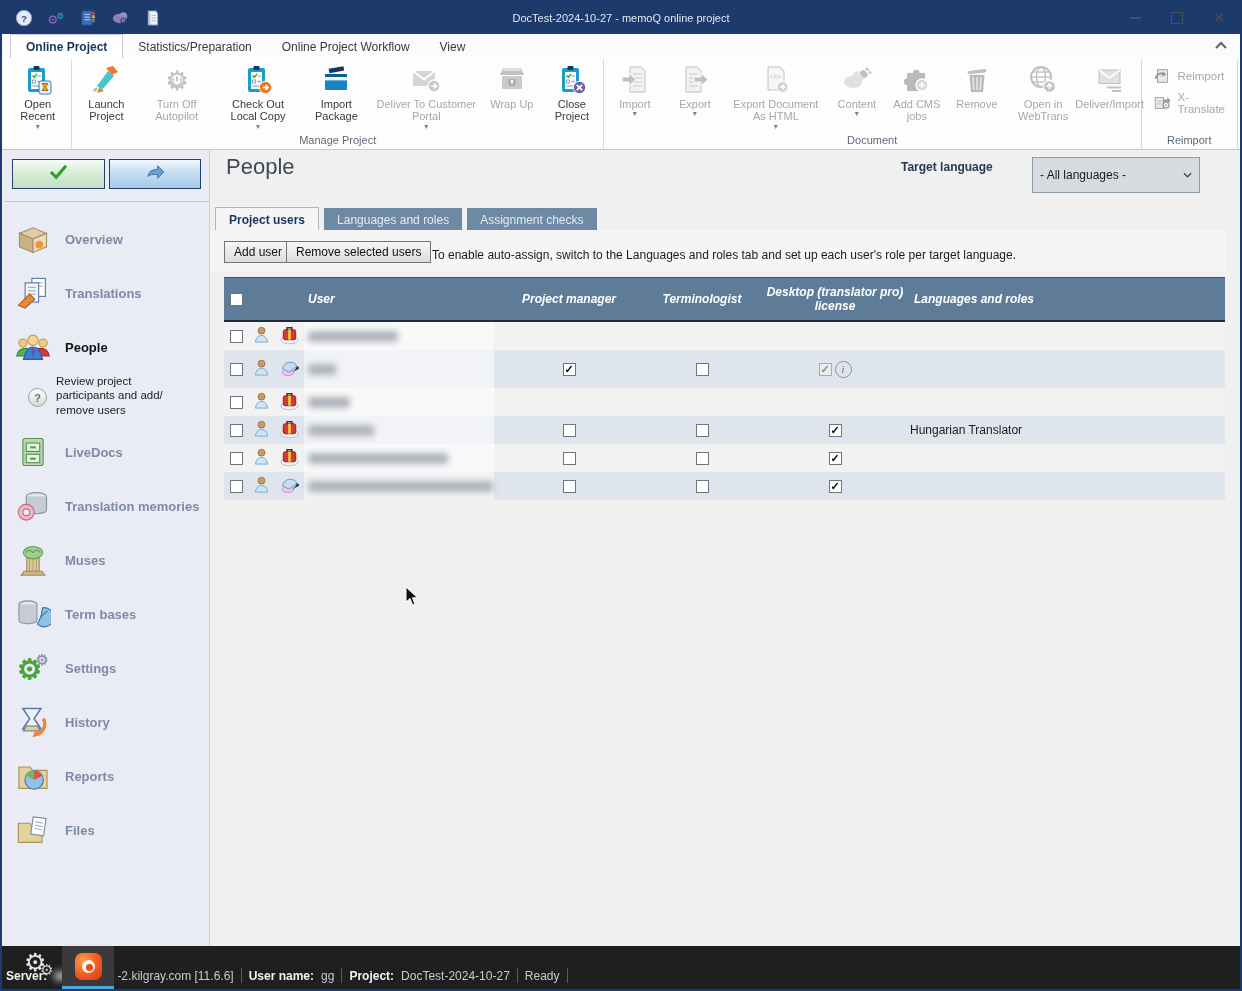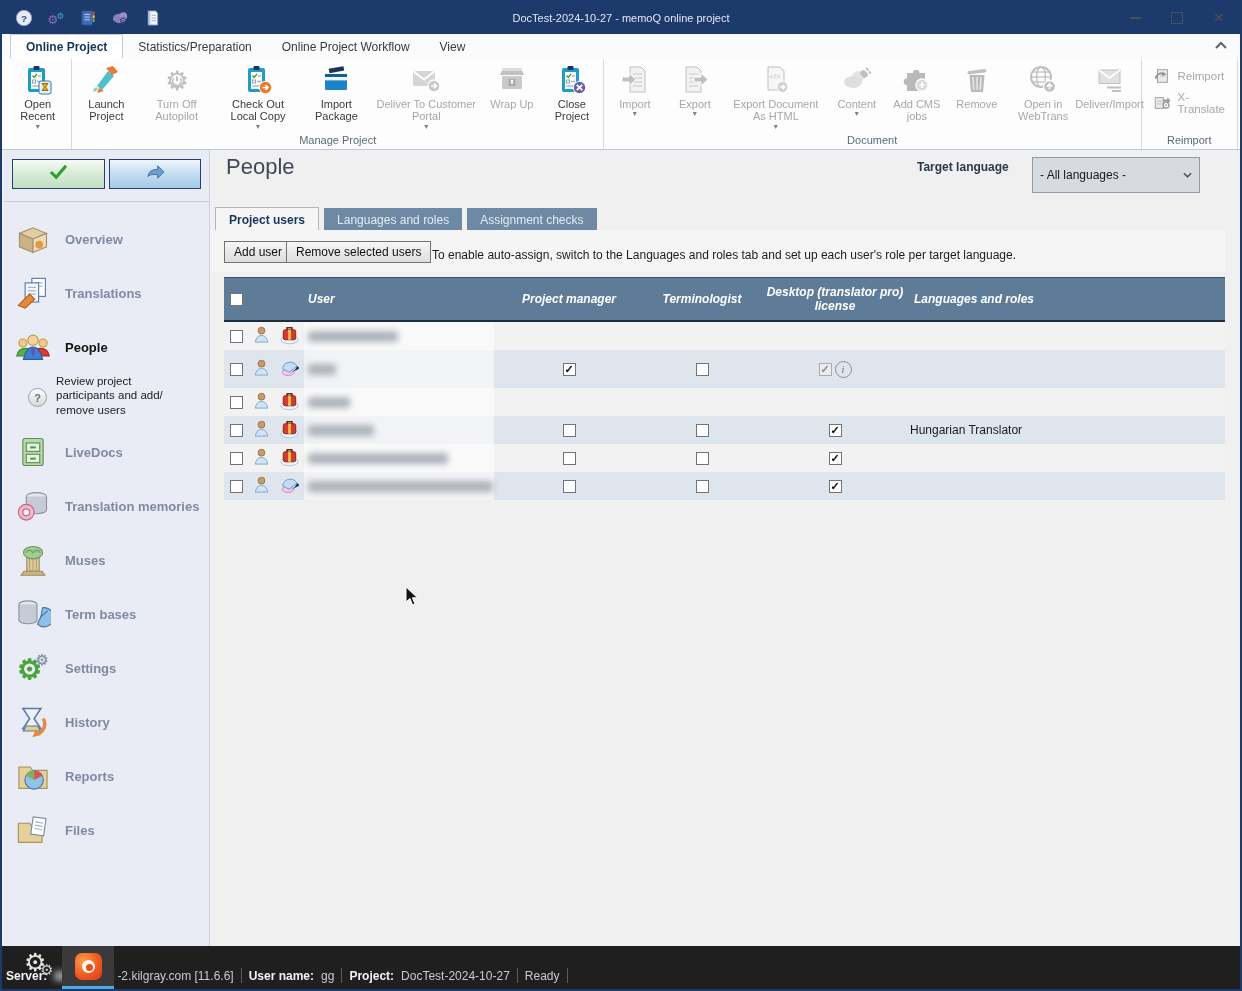--- a/index.html
+++ b/index.html
@@ -49,21 +49,21 @@
   .sb-item{display:flex;align-items:center;gap:13px;padding:6px 6px 6px 10px;min-height:42px;color:#7f8aa4;font-weight:bold;font-size:13px;cursor:default;}
   .sb-item .sb-icon{width:38px;height:38px;display:flex;align-items:center;justify-content:center;flex:0 0 38px;}
   .sb-item.selected{color:#111;}
   .sb-desc{display:flex;gap:9px;padding:0 10px 8px 24px;align-items:flex-start;}
   .sb-desc .help{width:17px;height:17px;border-radius:50%;border:1px solid #9aa0ab;background:linear-gradient(#fdfdfd,#d8d8d8);color:#6b7077;font-size:11px;font-weight:bold;display:flex;align-items:center;justify-content:center;flex:0 0 17px;margin-top:14px;}
   .sb-desc-text{width:122px;font-size:11.5px;color:#222;line-height:1.25;}
 
   
   .main{position:absolute;left:208px;top:148px;right:2px;bottom:43px;background:#f0f0f0;overflow:hidden;}
   .page-title{position:absolute;left:16px;top:4px;font-size:22px;color:#3f4854;}
-  .tl-label{position:absolute;left:691px;top:10px;font-size:12px;font-weight:bold;color:#2a3950;margin-left:16px;}
+  .tl-label{position:absolute;left:691px;top:10px;font-size:12px;font-weight:bold;color:#2a3950;}
   .tl-select{position:absolute;left:822px;top:7px;width:168px;height:36px;background:#d7dade;border:1px solid #8e9dac;display:flex;align-items:center;padding:0 7px;font-size:12px;color:#1a1a1a;box-sizing:border-box;justify-content:space-between;}
   .tl-chev{width:9px;height:6px;margin-left:6px;}
 
   .ptabs{position:absolute;left:5px;top:57px;display:flex;gap:5px;align-items:flex-end;}
   .ptab{height:23px;padding:0 13px;display:flex;align-items:center;font-size:12px;box-sizing:border-box;}
   .ptab.active{background:#f5f5f5;color:#17365d;font-weight:bold;border:1px solid #aeb6c2;border-bottom:none;height:24px;}
   .ptab.inactive{background:#6d89a3;color:#e4ebf2;}
 
   .band{position:absolute;left:0;top:80px;right:13px;height:42px;background:#f5f5f5;}
   .btn{position:absolute;top:11px;border:1px solid #6f7377;background:linear-gradient(#f6f6f6,#dddddd);padding:3px 9px;font-size:12px;color:#111;font-family:"Liberation Sans",sans-serif;}

